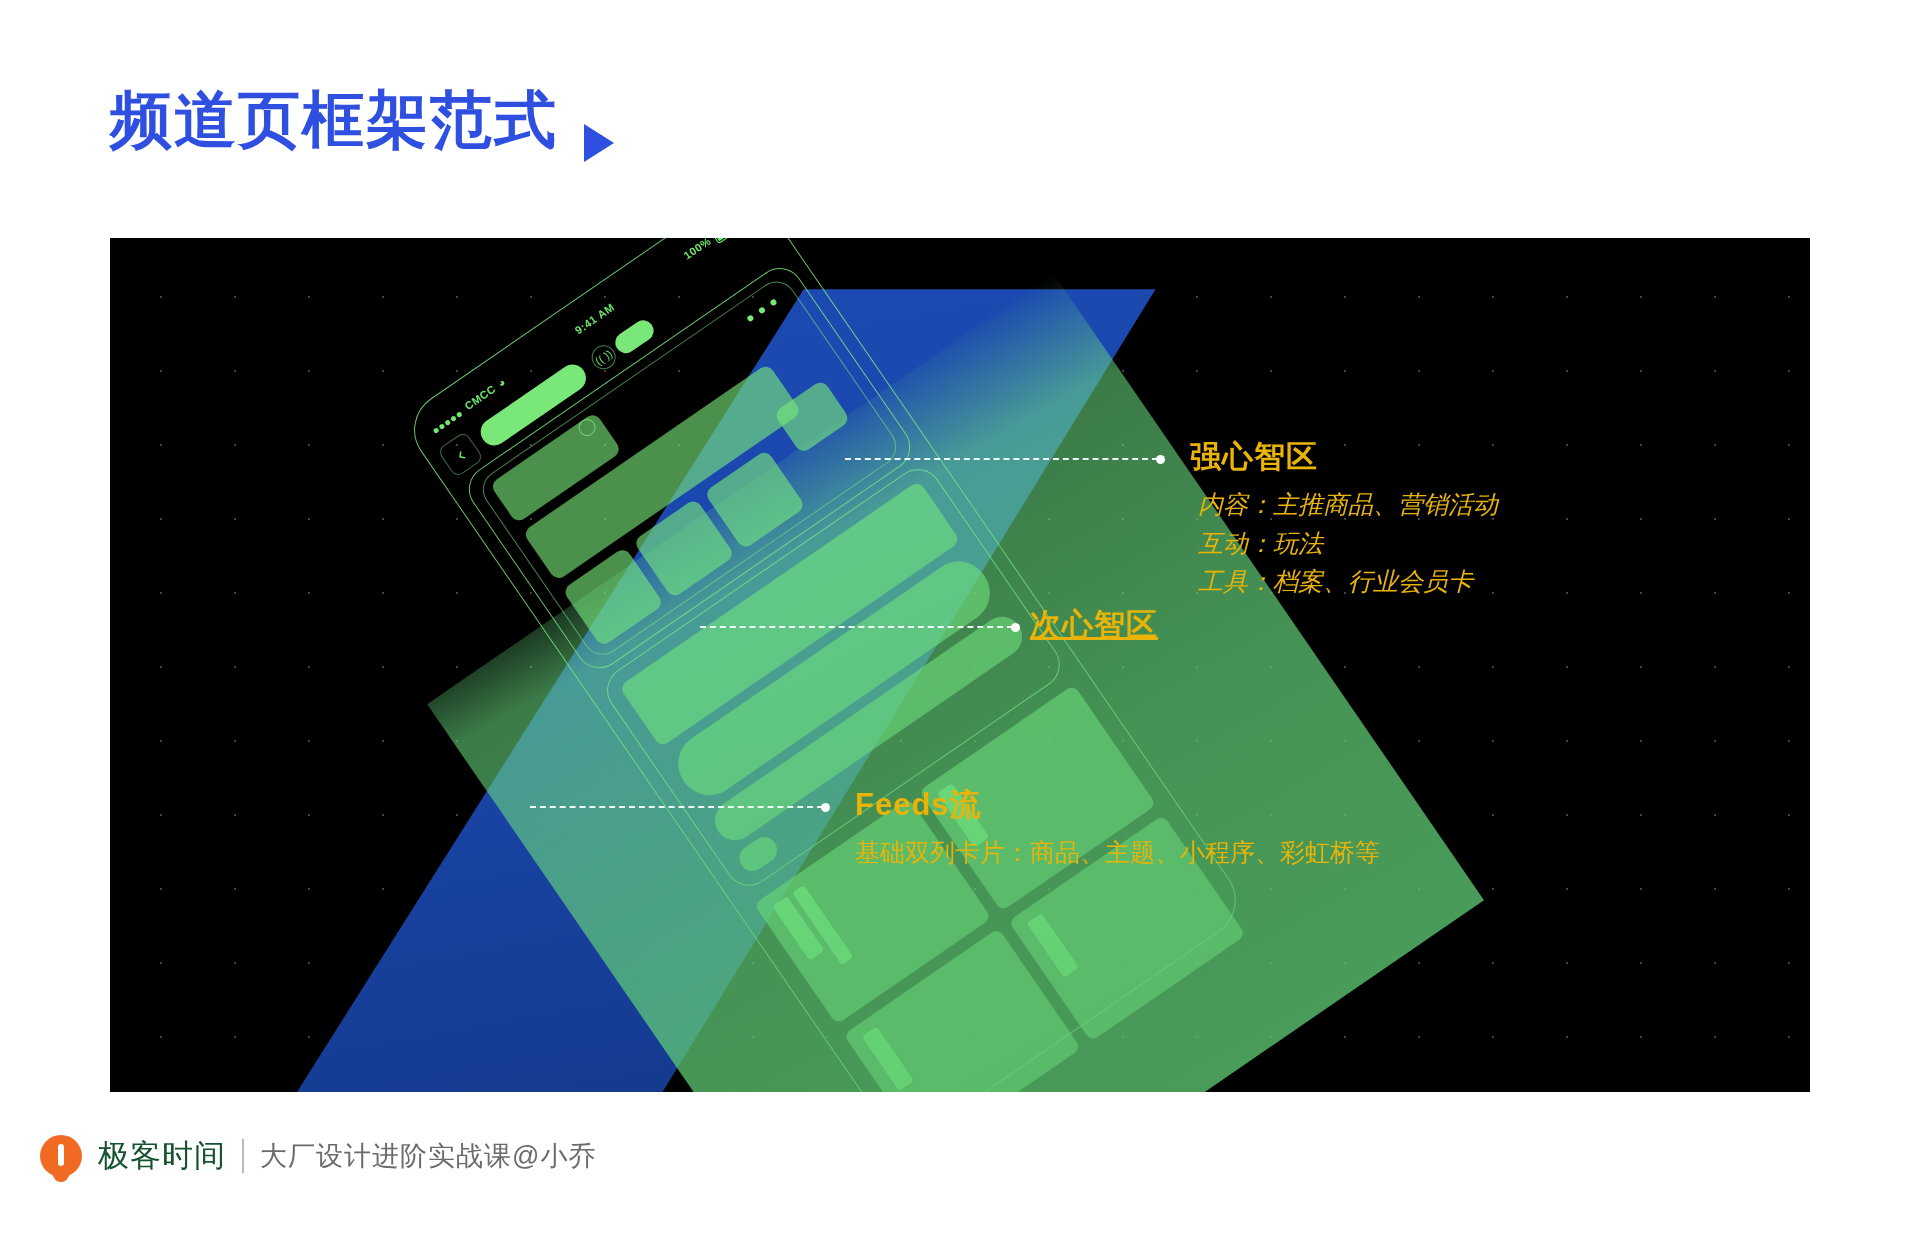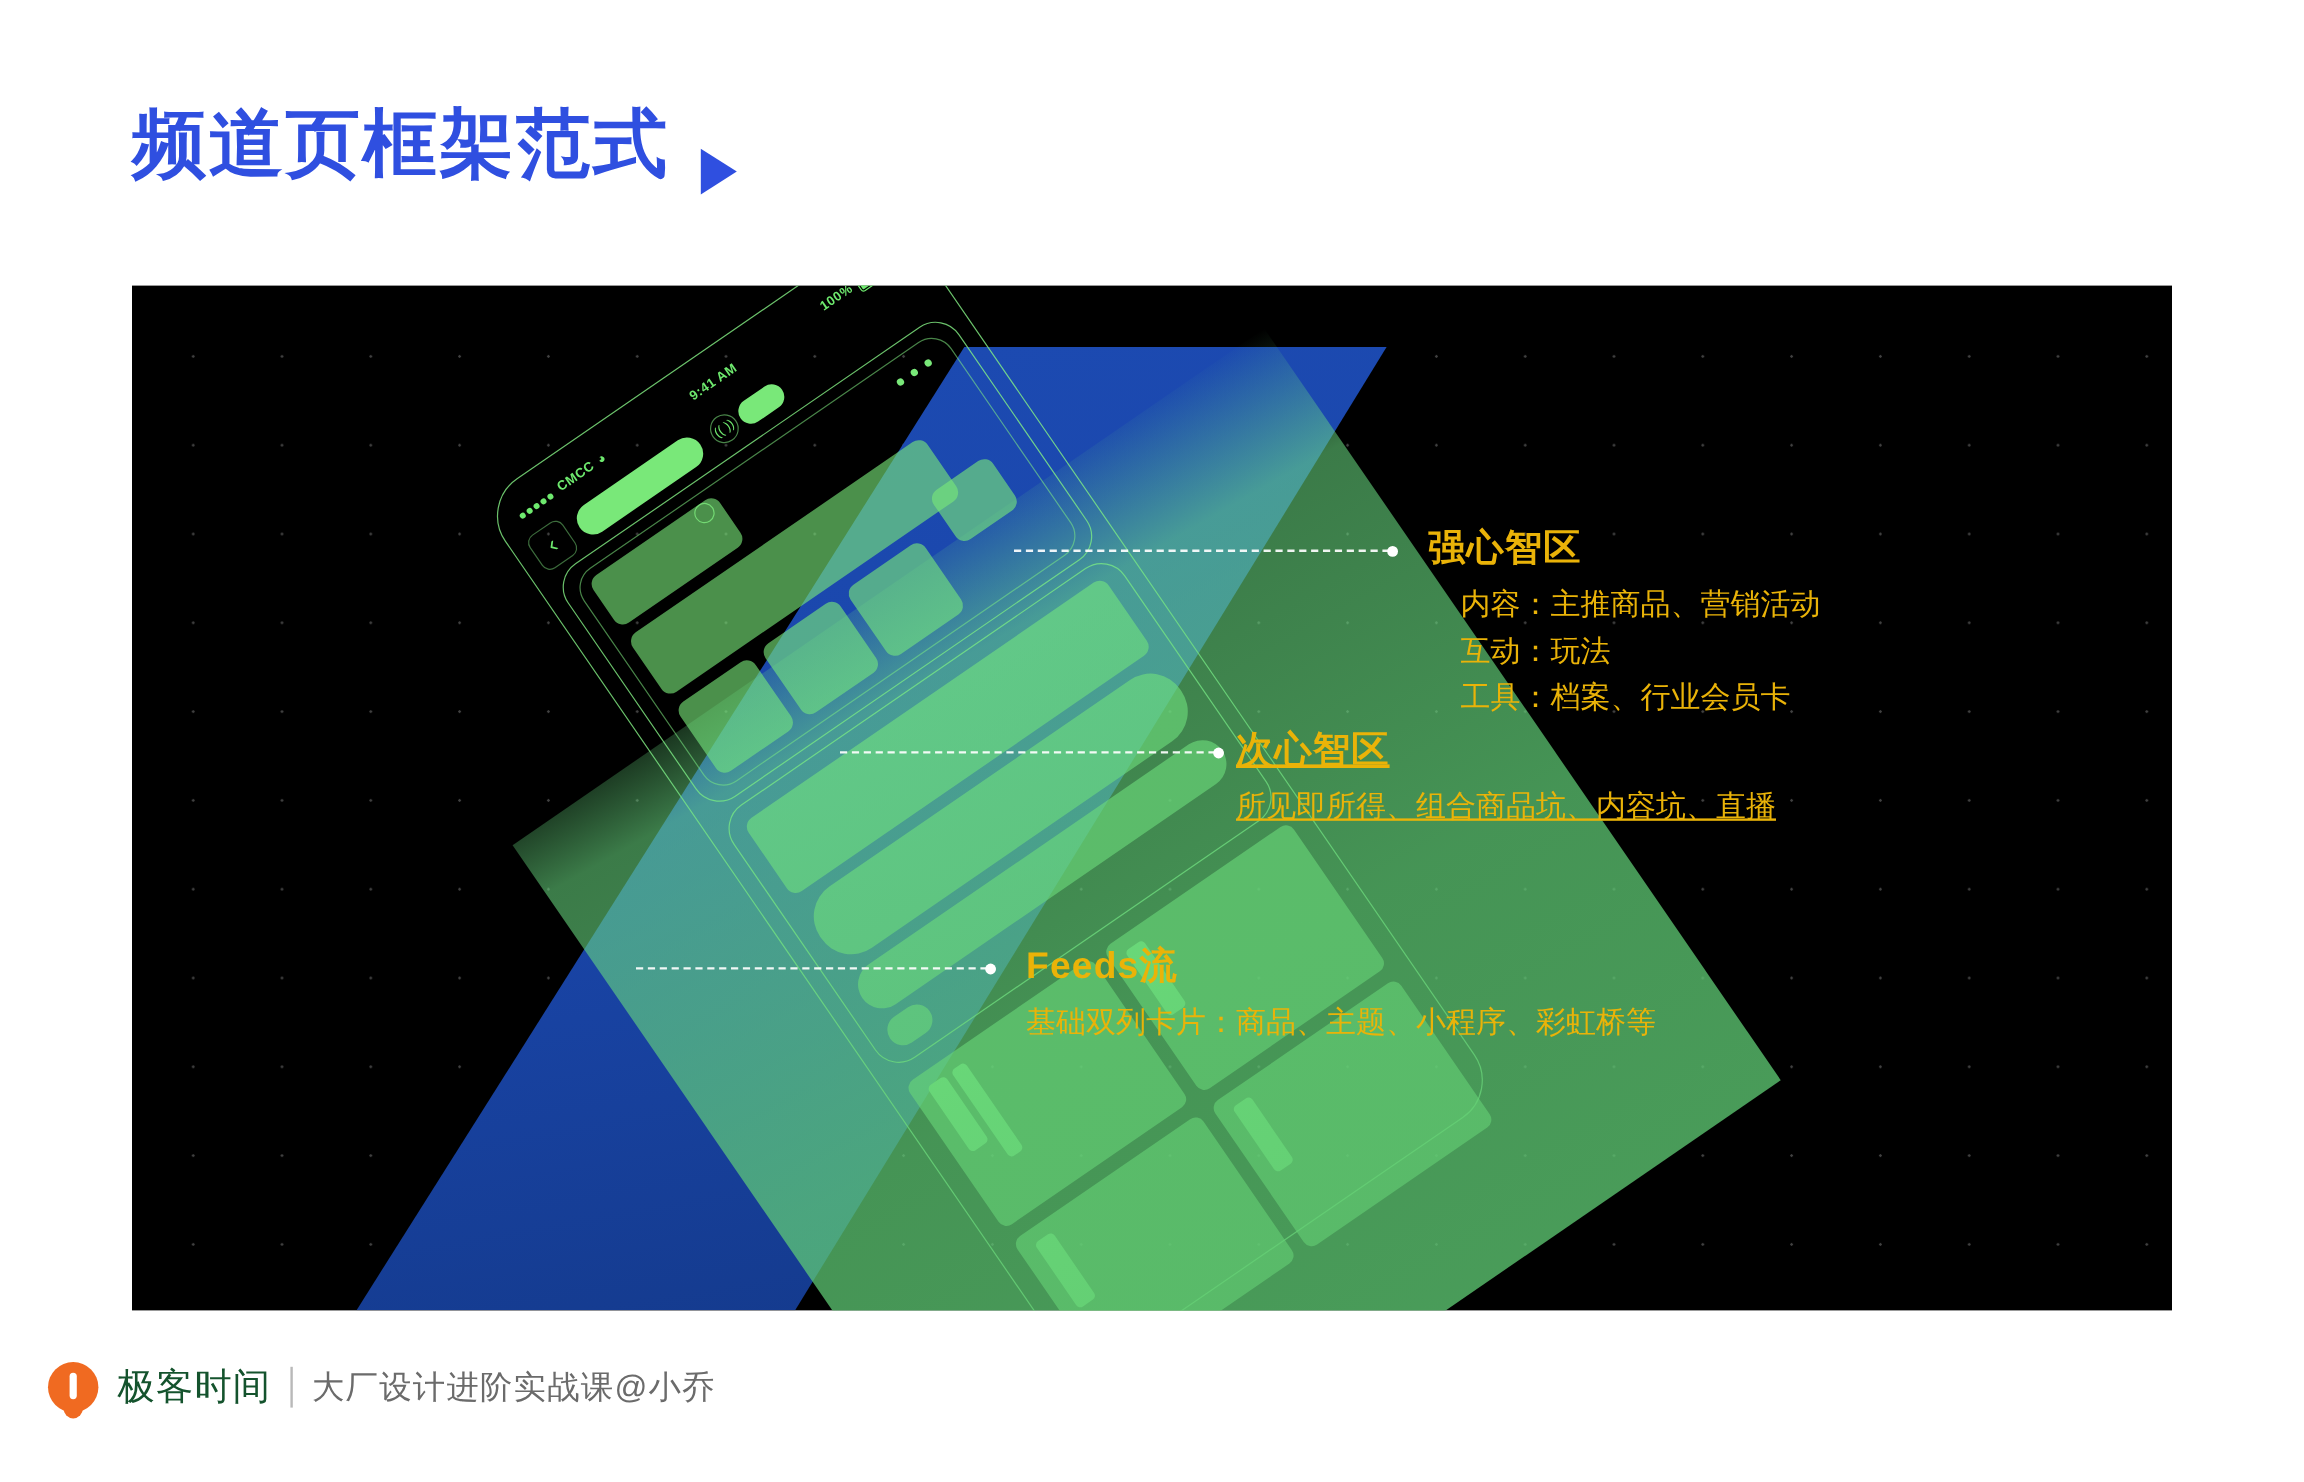--- a/index.html
+++ b/index.html
@@ -185,32 +185,29 @@
     <span class="nub"></span>
   </div>
 
   <div class="leader" style="left:420px;top:568px;width:300px;">
     <span class="dash"></span>
     <span class="nub"></span>
   </div>
 
   <div class="anno" style="left:1080px;top:200px;">
     <div class="anno-head">强心智区</div>
-    <div style="margin-top:8px;margin-left:27px;">
+    <div style="margin-top:8px;margin-left:8px;font-style:italic;">
       <div class="anno-line">内容：主推商品、营销活动</div>
       <div class="anno-line">互动：玩法</div>
       <div class="anno-line">工具：档案、行业会员卡</div>
     </div>
   </div>
 
   <div class="anno" style="left:920px;top:368px;text-decoration:underline;">
     <div class="anno-head">次心智区</div>
-    <div style="margin-top:8px;">
-      <div class="anno-line">所见即所得、组合商品坑、内容坑、直播</div>
-    </div>
   </div>
 
   <div class="anno" style="left:745px;top:548px;">
     <div class="anno-head">Feeds流</div>
     <div style="margin-top:8px;">
       <div class="anno-line">基础双列卡片：商品、主题、小程序、彩虹桥等</div>
     </div>
   </div>
 
 </div>

